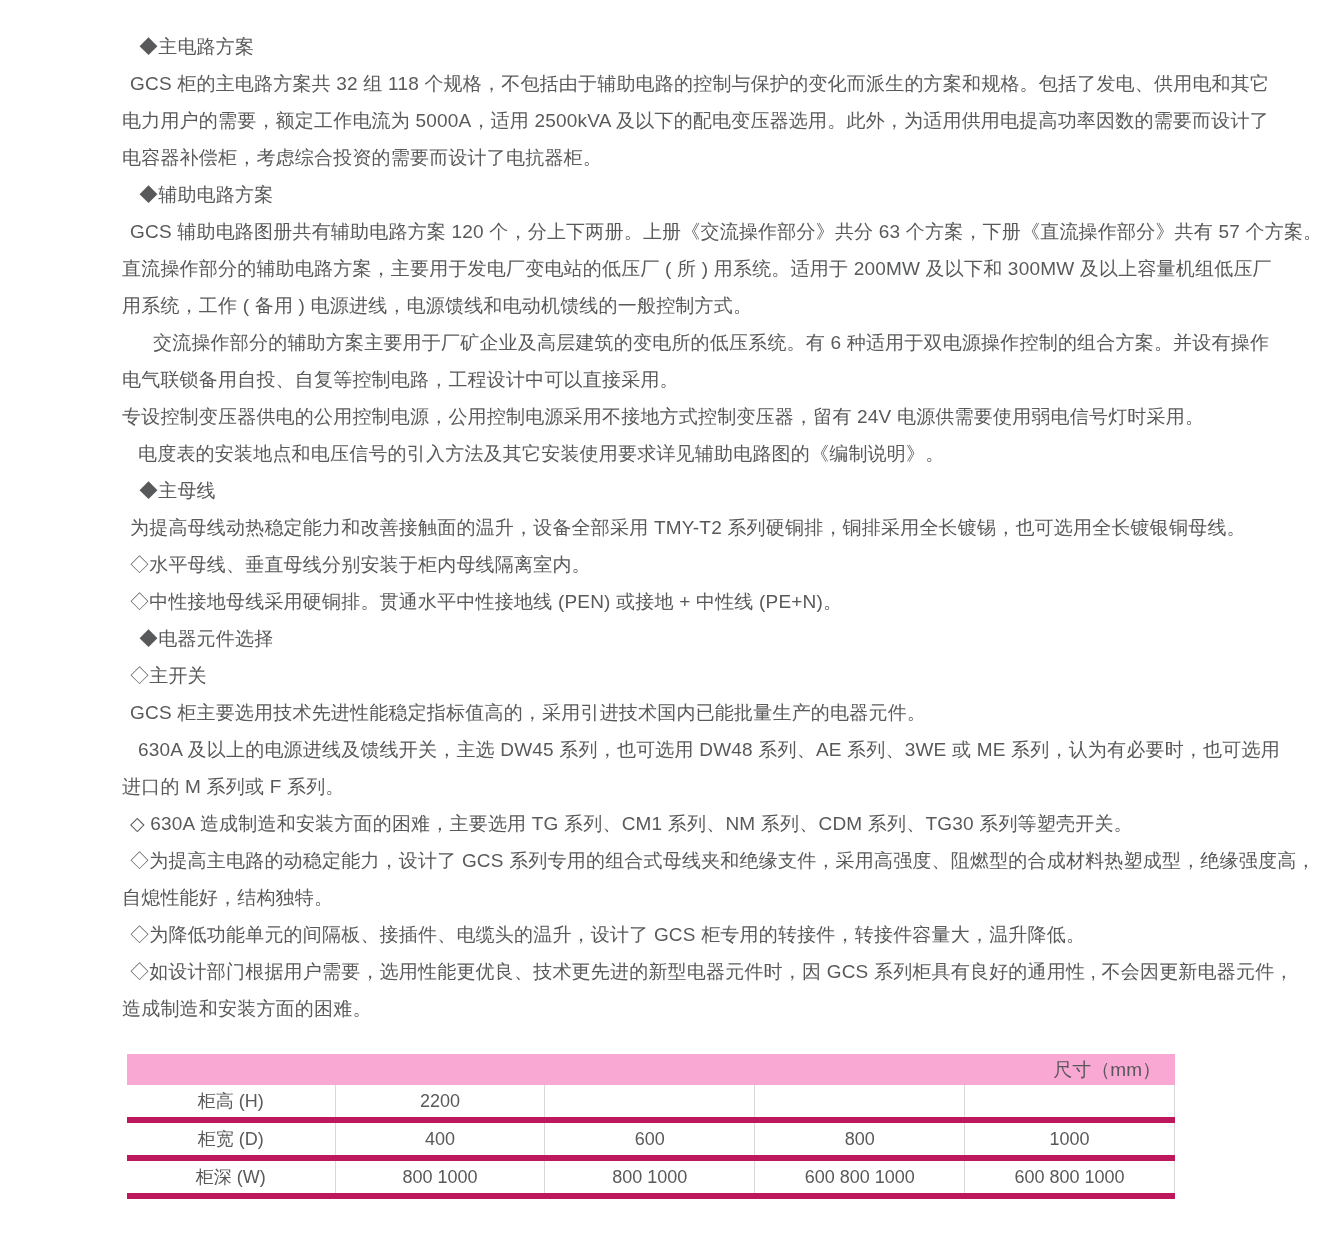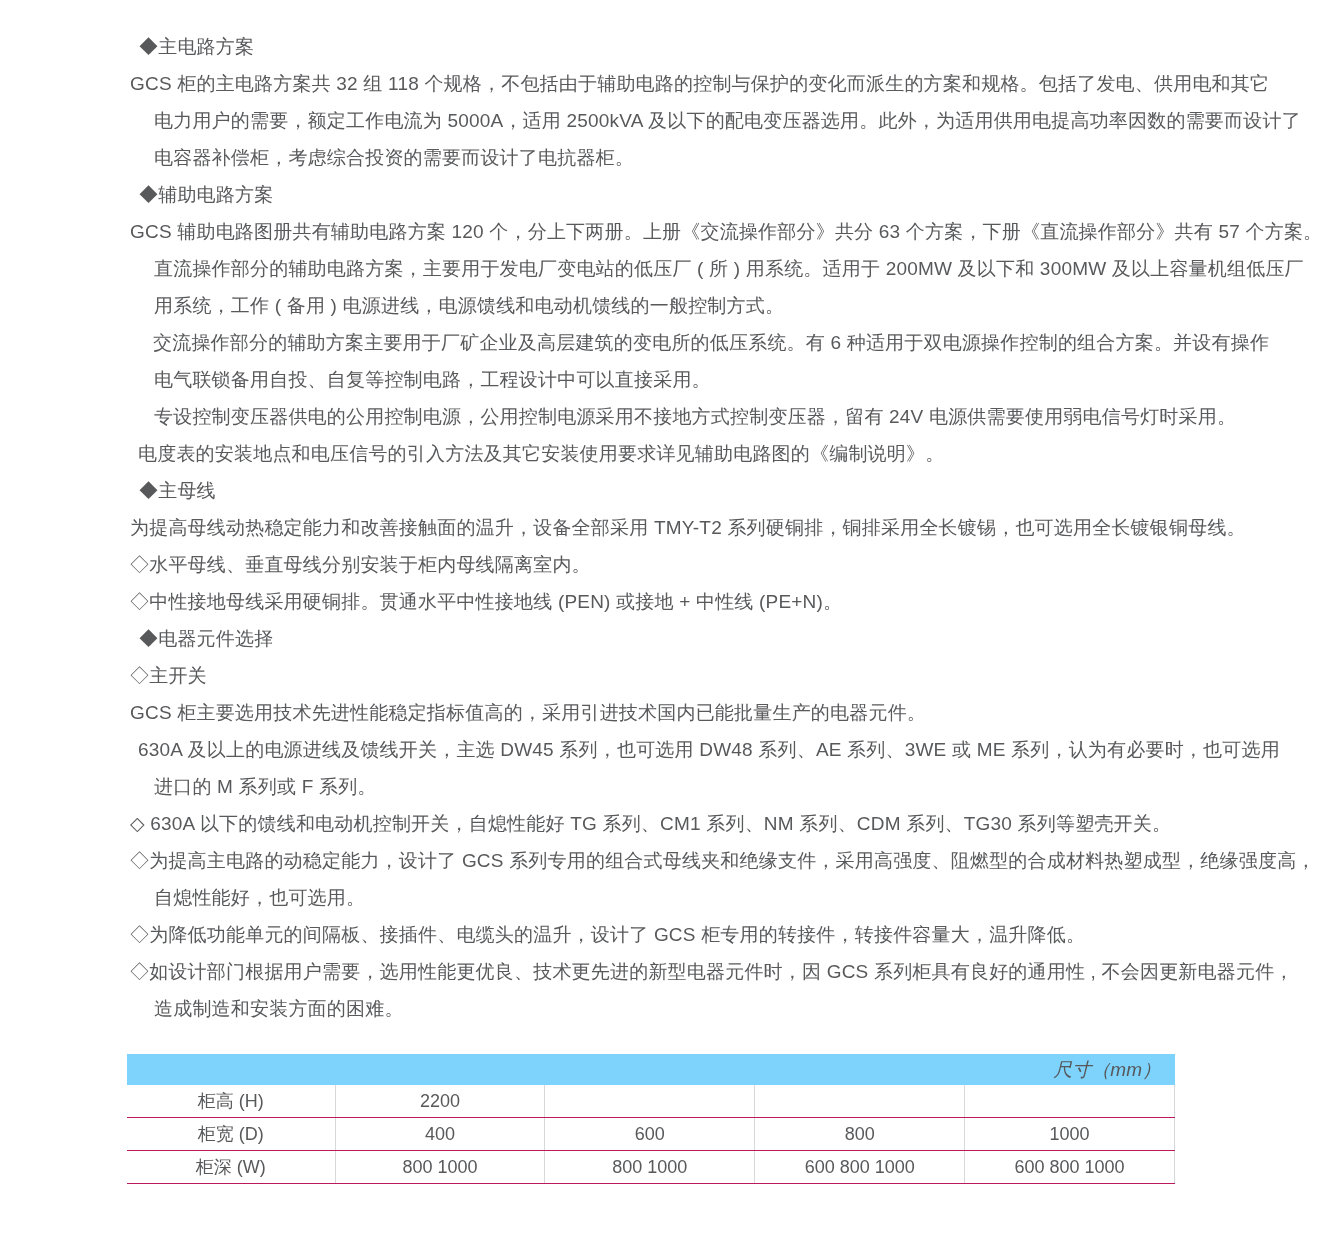--- a/index.html
+++ b/index.html
@@ -25,21 +25,21 @@
     height: 37px;
     line-height: 37px;
     font-size: 19px;
     white-space: nowrap;
     letter-spacing: 0.2px;
   }
   .ind-h { padding-left: 17px; }  
   .ind-f { padding-left: 8px; }   
   .ind-m { padding-left: 16px; }  
   .ind-l { padding-left: 31px; }  
-  .ind-0 { padding-left: 0; margin-left: 32px; }     
+  .ind-0 { padding-left: 0; }     
 
   .dim-table {
     margin-top: 27px;
     margin-left: 5px;
     width: 1048px;
   }
   .dim-header {
     box-sizing: border-box;
     height: 31px;
     background: #c6c6c7;
@@ -50,21 +50,21 @@
     font-size: 19px;
     color: #57585a;
   }
   table.dim-grid {
     width: 100%;
     border-collapse: collapse;
     table-layout: fixed;
   }
   table.dim-grid td {
     height: 30px;
-    border-bottom: 1px solid #be185d;
+    border-bottom: 6px solid #be185d;
     text-align: center;
     vertical-align: middle;
     font-size: 18px;
     color: #58595b;
     white-space: nowrap;
     overflow: hidden;
   }
   table.dim-grid td + td { border-left: 1px solid #d8d8d8; }
   table.dim-grid td:last-child { border-right: 1px solid #d8d8d8; }
   table.dim-grid col.lbl-col { width: 208px; }
@@ -88,30 +88,30 @@
       <div class="line ind-m">电度表的安装地点和电压信号的引入方法及其它安装使用要求详见辅助电路图的《编制说明》。</div>
       <div class="line ind-h">◆主母线</div>
       <div class="line ind-f">为提高母线动热稳定能力和改善接触面的温升，设备全部采用 TMY-T2 系列硬铜排，铜排采用全长镀锡，也可选用全长镀银铜母线。</div>
       <div class="line ind-f">◇水平母线、垂直母线分别安装于柜内母线隔离室内。</div>
       <div class="line ind-f">◇中性接地母线采用硬铜排。贯通水平中性接地线 (PEN) 或接地 + 中性线 (PE+N)。</div>
       <div class="line ind-h">◆电器元件选择</div>
       <div class="line ind-f">◇主开关</div>
       <div class="line ind-f">GCS 柜主要选用技术先进性能稳定指标值高的，采用引进技术国内已能批量生产的电器元件。</div>
       <div class="line ind-m">630A 及以上的电源进线及馈线开关，主选 DW45 系列，也可选用 DW48 系列、AE 系列、3WE 或 ME 系列，认为有必要时，也可选用</div>
       <div class="line ind-0">进口的 M 系列或 F 系列。</div>
-      <div class="line ind-f">◇ 630A 以下的馈线和电动机控制开关，自熄性能好 TG 系列、CM1 系列、NM 系列、CDM 系列、TG30 系列等塑壳开关。</div>
+      <div class="line ind-f">◇ 630A 造成制造和安装方面的困难，主要选用 TG 系列、CM1 系列、NM 系列、CDM 系列、TG30 系列等塑壳开关。</div>
       <div class="line ind-f">◇为提高主电路的动稳定能力，设计了 GCS 系列专用的组合式母线夹和绝缘支件，采用高强度、阻燃型的合成材料热塑成型，绝缘强度高，</div>
-      <div class="line ind-0">自熄性能好，也可选用。</div>
+      <div class="line ind-0">自熄性能好，结构独特。</div>
       <div class="line ind-f">◇为降低功能单元的间隔板、接插件、电缆头的温升，设计了 GCS 柜专用的转接件，转接件容量大，温升降低。</div>
       <div class="line ind-f">◇如设计部门根据用户需要，选用性能更优良、技术更先进的新型电器元件时，因 GCS 系列柜具有良好的通用性 , 不会因更新电器元件，</div>
       <div class="line ind-0">造成制造和安装方面的困难。</div>
     </div>
 
   <section class="dim-table">
-    <div class="dim-header" style="background: #7dd3fc; font-style: italic;">
+    <div class="dim-header" style="background: #f9a8d4;">
       <span>尺寸（mm）</span>
     </div>
     <table class="dim-grid">
       <colgroup>
         <col class="lbl-col">
           <col>
           <col>
           <col>
           <col>
       </colgroup>

